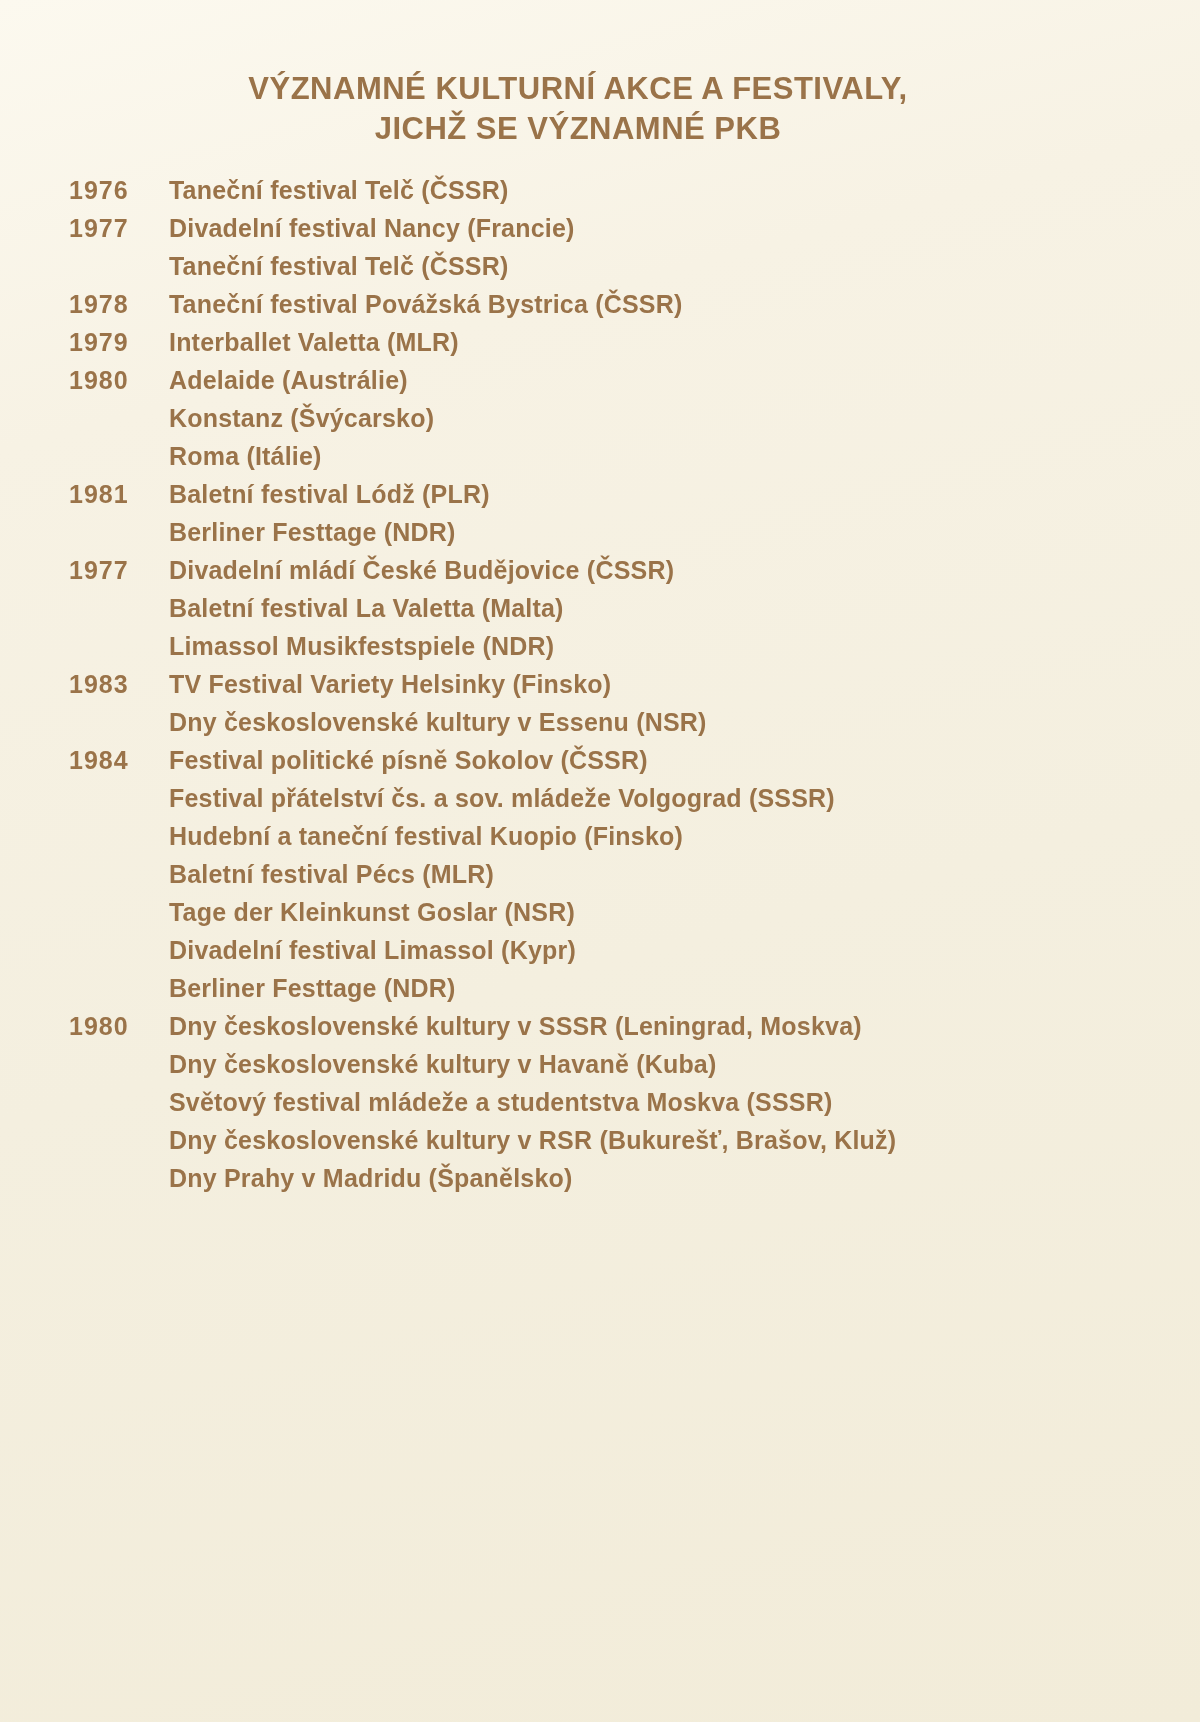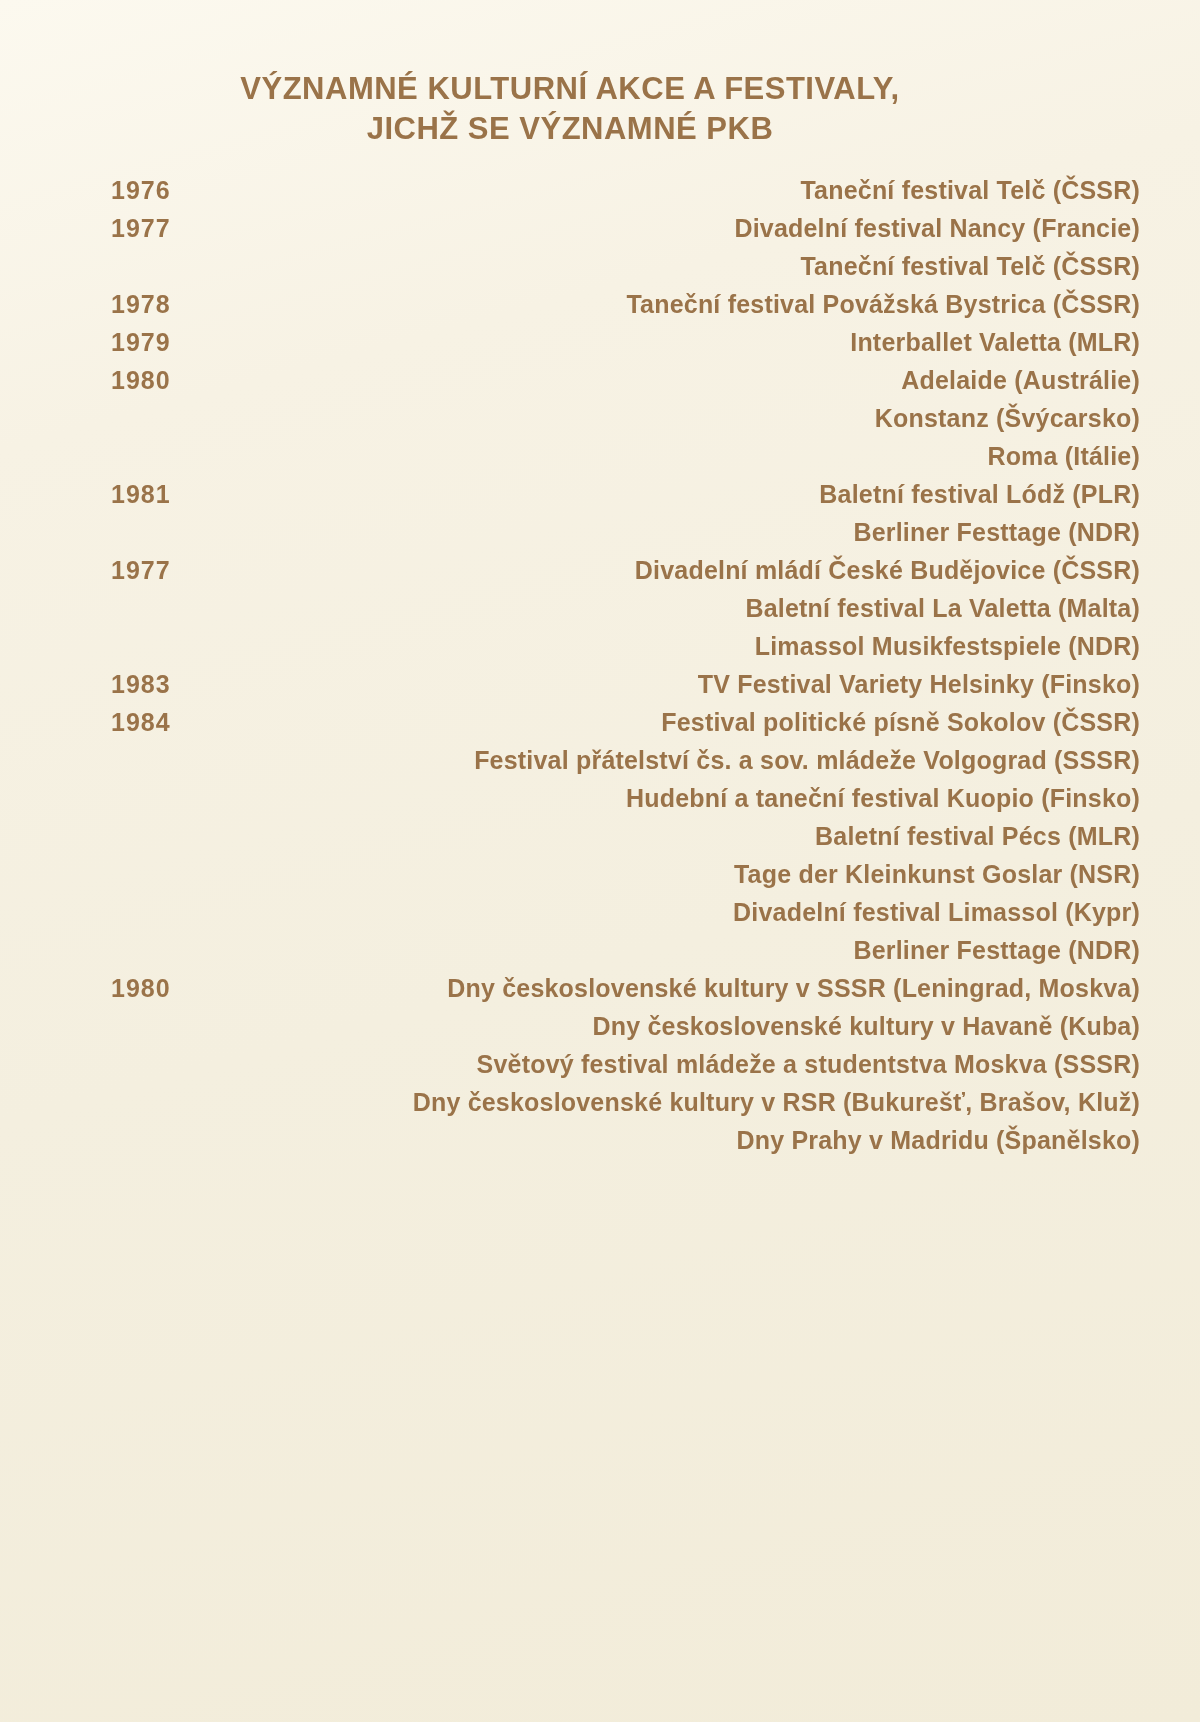--- a/index.html
+++ b/index.html
@@ -22,43 +22,43 @@
     padding-top: 48px;
   }
   .title {
     width: 1140px;
     text-align: center;
     font-size: 31px;
     font-weight: 700;
     line-height: 40px;
     letter-spacing: 0.5px;
     color: var(--ink, #9a7349);
+    padding-left: 8px;
   }
   .title .title-line {
     display: block;
   }
   .entries {
     margin-top: 22px;
-    margin-left: 111px;
+    margin-left: 69px;
     margin-right: 60px;
   }
   .entry {
     display: flex;
     align-items: flex-start;
   }
   .year {
     flex: 0 0 100px;
     font-size: 25px;
     font-weight: 700;
     line-height: 38px;
     letter-spacing: 1px;
   }
   .events {
     flex: 1 1 auto;
-    text-align: right;
   }
   .event-line {
     font-size: 25px;
     font-weight: 700;
     line-height: 38px;
     letter-spacing: 0.2px;
     white-space: nowrap;
   }
 </style>
 </head>
@@ -122,20 +122,21 @@
           <div class="event-line">Divadelní mládí České Budějovice (ČSSR)</div>
           <div class="event-line">Baletní festival La Valetta (Malta)</div>
           <div class="event-line">Limassol Musikfestspiele (NDR)</div>
         </div>
   </div>
 
   <div class="entry">
     <div class="year">1983</div>
     <div class="events">
           <div class="event-line">TV Festival Variety Helsinky (Finsko)</div>
+          <div class="event-line">Dny československé kultury v Essenu (NSR)</div>
         </div>
   </div>
 
   <div class="entry">
     <div class="year">1984</div>
     <div class="events">
           <div class="event-line">Festival politické písně Sokolov (ČSSR)</div>
           <div class="event-line">Festival přátelství čs. a sov. mládeže Volgograd (SSSR)</div>
           <div class="event-line">Hudební a taneční festival Kuopio (Finsko)</div>
           <div class="event-line">Baletní festival Pécs (MLR)</div>

